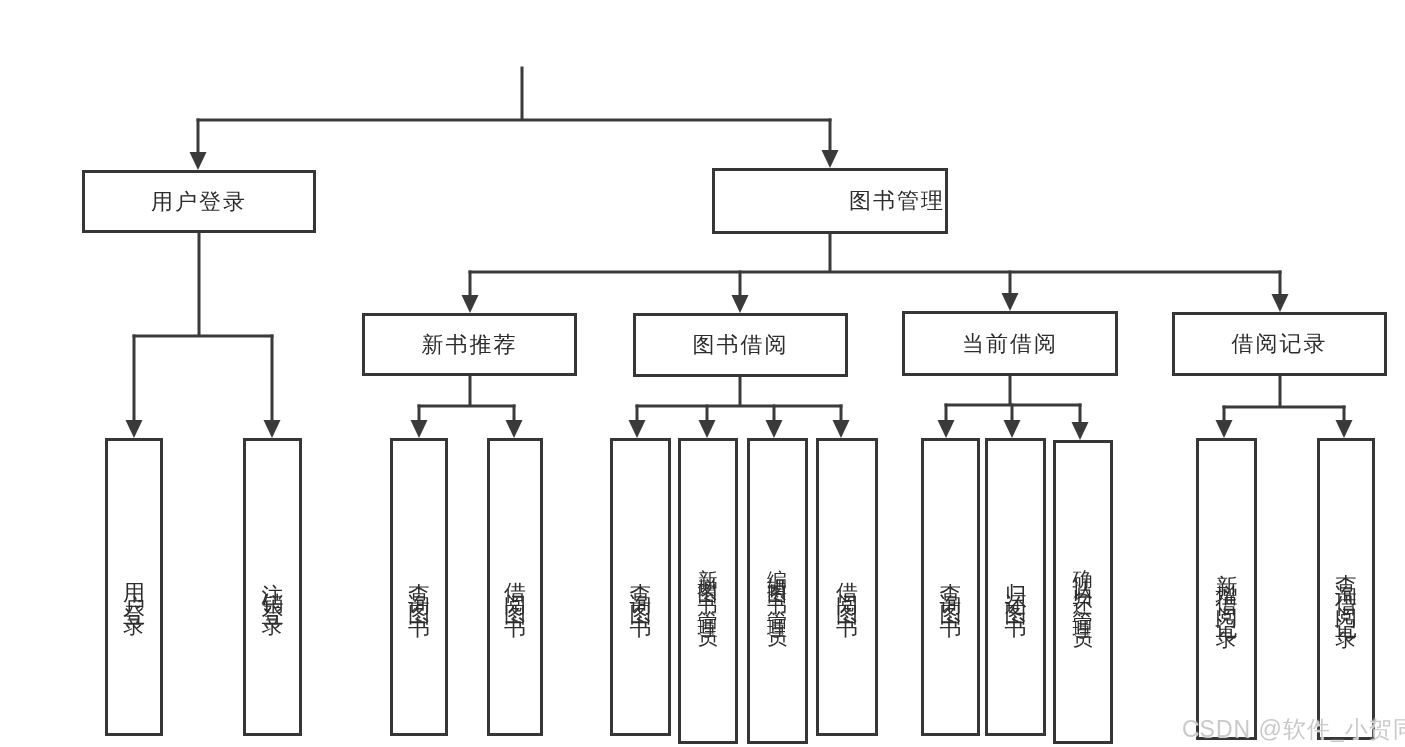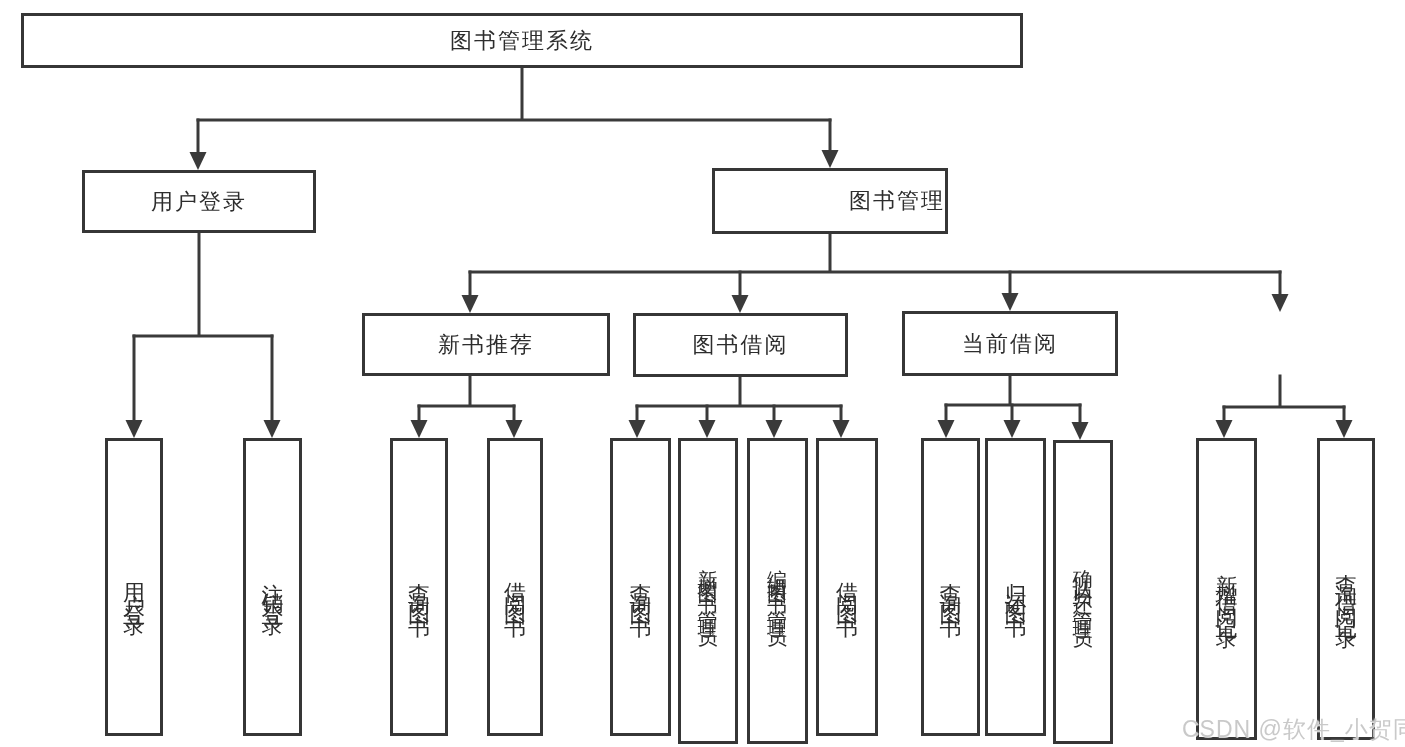--- a/index.html
+++ b/index.html
@@ -111,37 +111,37 @@
       </g>
       <g stroke="#3a3a3a" stroke-width="3" fill="none" stroke-linecap="square">
         <path d="M1280 376 V407 M1224 407 H1344"></path>
         <path d="M1224 407 V422"></path>
         <polygon points="1215.5,420 1232.5,420 1224,438" fill="#3a3a3a" stroke="none"></polygon>
         <path d="M1344 407 V422"></path>
         <polygon points="1335.5,420 1352.5,420 1344,438" fill="#3a3a3a" stroke="none"></polygon>
       </g>
     </svg>
   <div id="watermark">CSDN @软件_小贺同学</div>
-<div class="node h" style="left: 21px; top: 13px; width: 1002px; height: 55px;">
-      <span class="lbl">图书管理系统</span>
-    </div>
     <div class="node h" style="left: 82px; top: 170px; width: 234px; height: 63px;">
       <span class="lbl">用户登录</span>
     </div>
     <div class="node h" style="left: 712px; top: 168px; width: 236px; height: 66px; justify-content: flex-end;">
       <span class="lbl">图书管理</span>
     </div>
-    <div class="node h" style="left: 362px; top: 313px; width: 248px; height: 63px;">
+    <div class="node h" style="left: 362px; top: 313px; width: 215px; height: 63px;">
       <span class="lbl">新书推荐</span>
     </div>
     <div class="node h" style="left: 633px; top: 313px; width: 215px; height: 64px; align-items: center;">
       <span class="lbl">图书借阅</span>
     </div>
     <div class="node h" style="left: 902px; top: 311px; width: 216px; height: 65px;">
       <span class="lbl">当前借阅</span>
+    </div>
+    <div class="node h" style="left: 1172px; top: 312px; width: 215px; height: 64px;">
+      <span class="lbl">借阅记录</span>
     </div>
     <div class="node v" style="left: 105px; top: 438px; width: 58px; height: 298px;">
       <span class="lbl">用户登录</span>
     </div>
     <div class="node v" style="left: 243px; top: 438px; width: 59px; height: 298px;">
       <span class="lbl">注销登录</span>
     </div>
     <div class="node v" style="left: 390px; top: 438px; width: 58px; height: 298px;">
       <span class="lbl">查询图书</span>
     </div>

